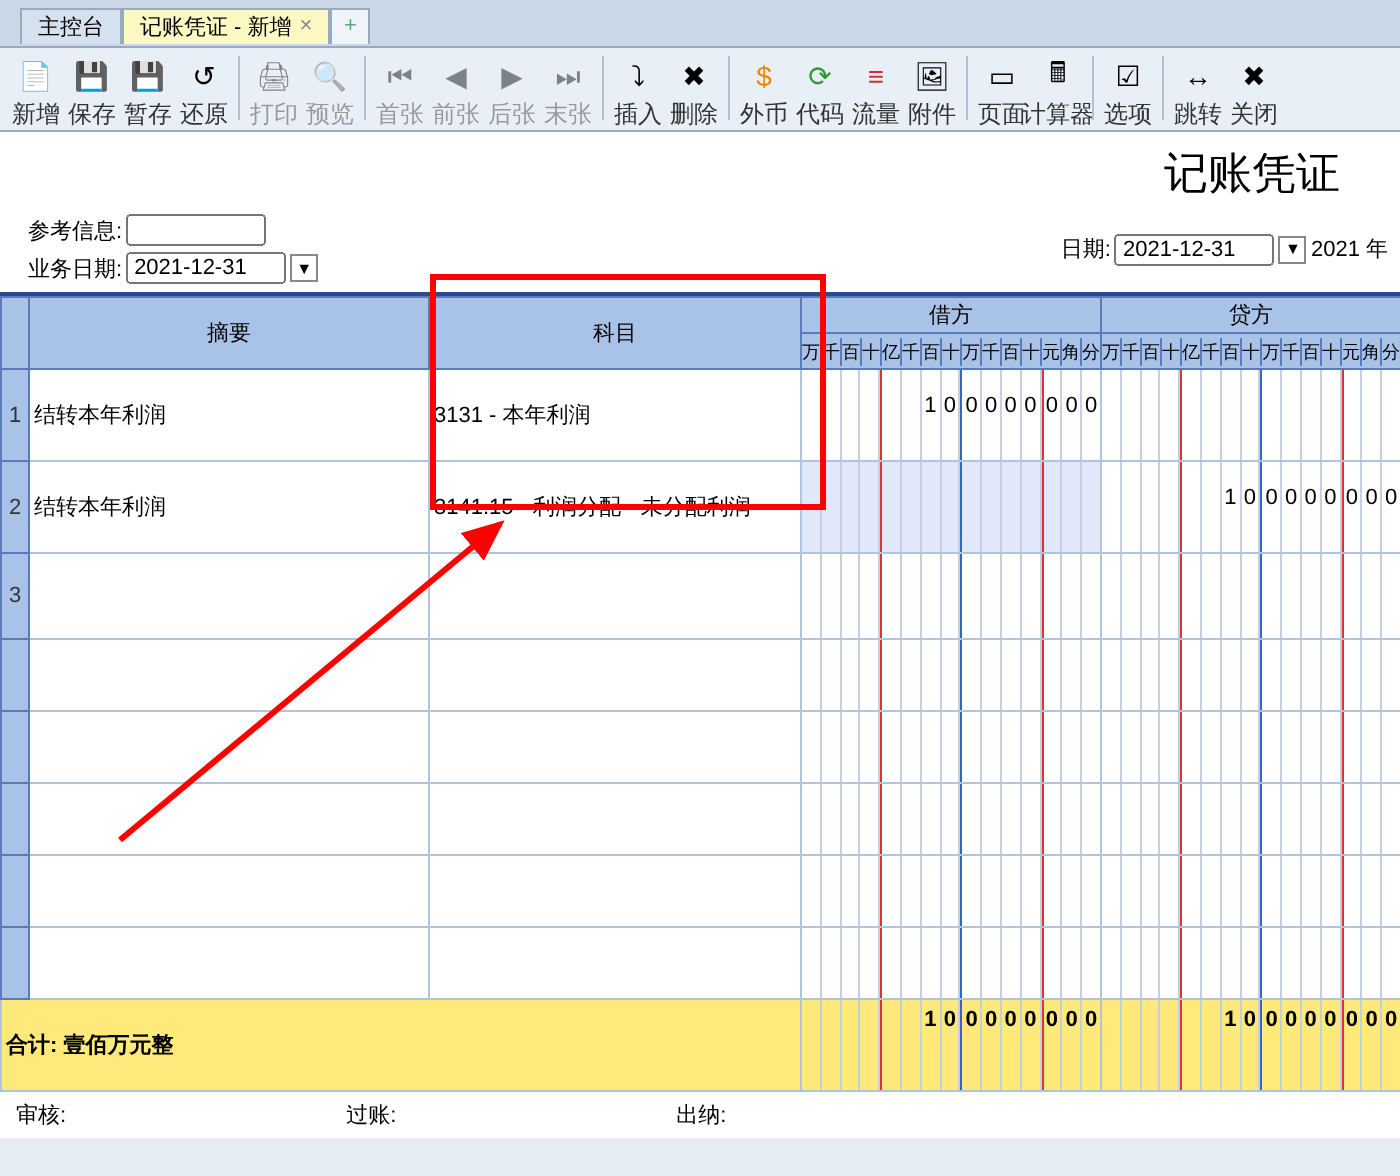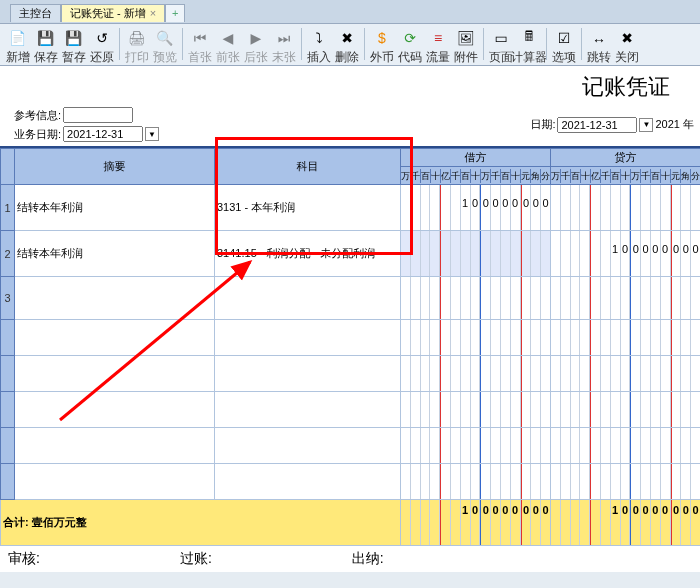--- a/index.html
+++ b/index.html
@@ -46,21 +46,21 @@
   .amt-cell.blue-l { border-left: 1px solid #36c; }
   .digit-row { display: flex; }
   .digit-row > div { flex: 1; border-right: 1px solid #5a7bb8; text-align: center; font-size: 9px; line-height: 14px; }
   .digit-row > div:last-child { border-right: none; }
 
   
   tr.total td { background: #ffe97a; font-size: 11px; vertical-align: middle; height: 20px; font-weight: bold; }
   tr.total .amt-cell { line-height: 20px; }
 
   
-  .footer { display: flex; padding: 4px 8px; background: #fff; font-size: 14px; gap: 140px; }
+  .footer { display: flex; padding: 4px 8px; background: #fff; font-size: 11px; gap: 140px; }
 
   
   .annot { position: absolute; border: 3px solid #f00; pointer-events: none; }
   .arrow-svg { position: absolute; pointer-events: none; }
 
   
   td.hl-blue { background: #e1e8fa !important; }
 </style>
 </head>
 <body>

